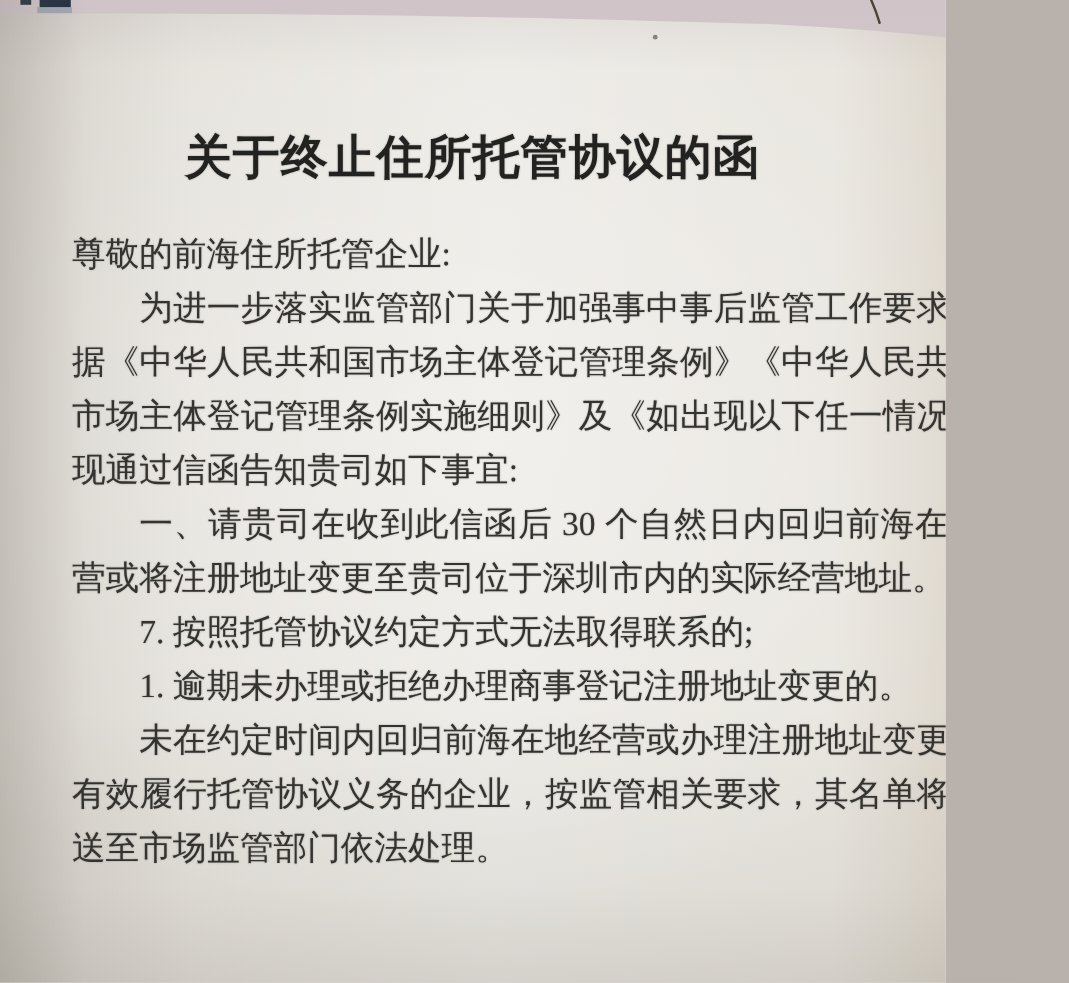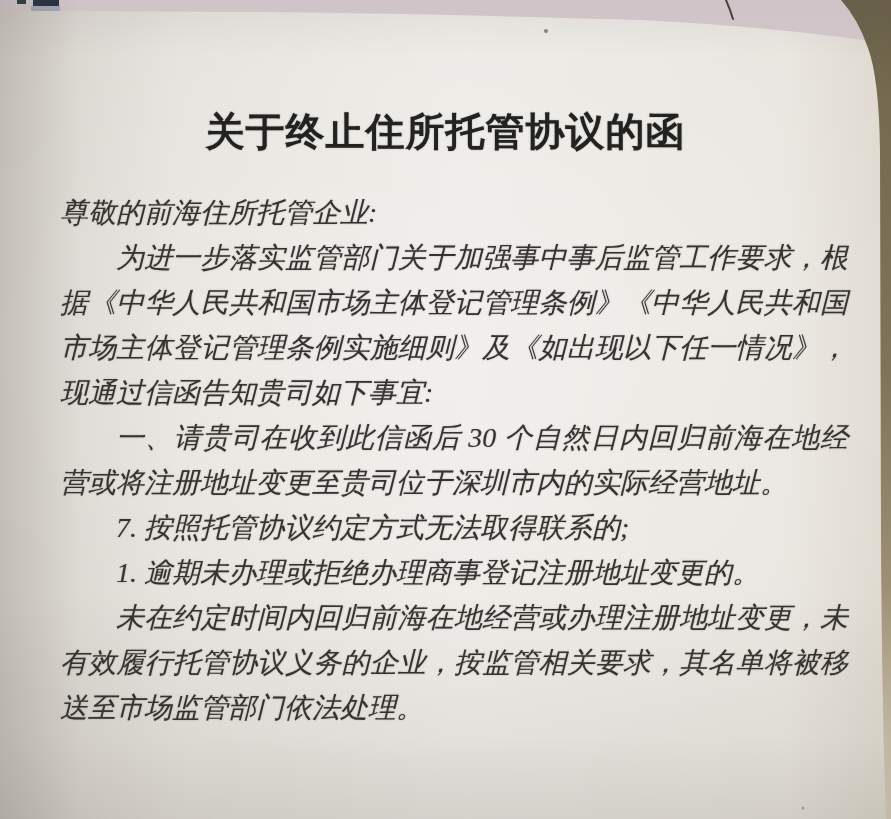--- a/index.html
+++ b/index.html
@@ -1,18 +1,18 @@
 <!DOCTYPE html>
 <html><head>
 <meta charset="utf-8">
 <style>
   html, body { margin: 0; padding: 0; background: #b9b2ac; }
   .photo-canvas {
     position: relative;
-    width: 891px;
+    width: 788px;
     height: 819px;
     overflow: hidden;
     
     background:
       radial-gradient(120% 85% at 46% 42%, rgba(255,255,255,0.30), rgba(255,255,255,0) 62%),
       linear-gradient(to bottom, rgba(0,0,0,0) 72%, rgba(92,86,74,0.10) 100%),
       linear-gradient(to right, #d2cec7 0%, #e5e2dc 20%, #ecEAe5 52%, #e9e6e0 88%, #ded8ce 100%),
       #e9e6e0;
     font-family: "Liberation Serif", "DejaVu Serif", serif;
   }
@@ -46,21 +46,20 @@
   .doc-body {
     position: absolute;
     top: 190px;
     left: 60px;
     width: 788px;
     font-size: 28px;
     line-height: 45px;
     color: #34332f;
     text-align: justify;
     text-shadow: 0 0 1.6px rgba(55,55,50,0.40);
-    font-style: italic;
   }
   .doc-body p { margin: 0; }
   .doc-body p.indent { text-indent: 2em; }
 </style>
 </head>
 <body>
 
 <div class="photo-canvas">
 
   <svg class="overlay-svg" viewBox="0 0 891 819" width="891" height="819">

